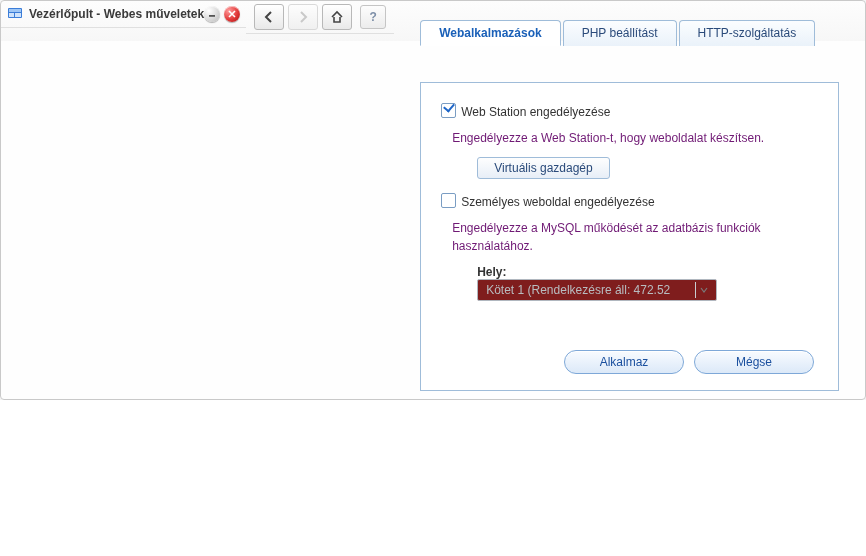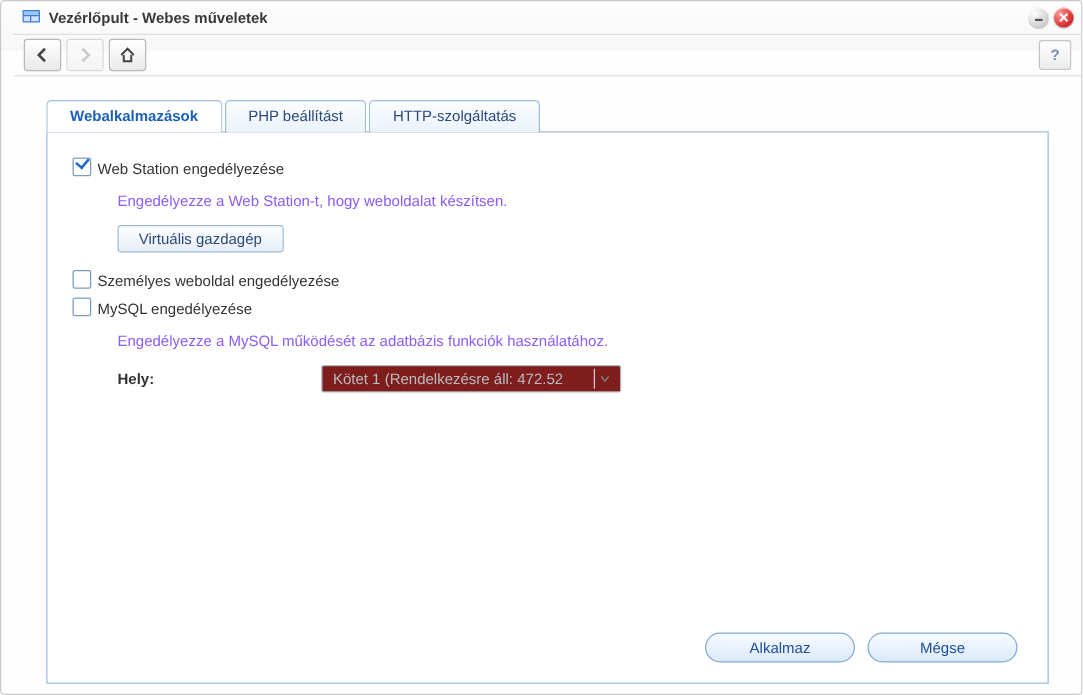--- a/index.html
+++ b/index.html
@@ -5,29 +5,28 @@
   html, body {
     margin: 0;
     padding: 0;
     font-family: Arial, Helvetica, sans-serif;
     font-size: 12px;
     color: #333;
     background: #fff;
   }
   .window {
     width: 866px;
-    height: 556px;
+    height: 400px;
     box-sizing: border-box;
     border: 1px solid #c9c9c9;
     border-radius: 4px;
     background: linear-gradient(#fdfdfd, #f7f7f7 40px, #fefefe 40px);
     display: flex;
-    flex-direction: column;
+    flex-direction: row;
     box-shadow: 0 0 4px rgba(0,0,0,0.15);
-    padding-left: 10px;
   }
 
   
   .titlebar {
     height: 26px;
     display: flex;
     align-items: center;
     padding: 0 6px;
     border-bottom: 1px solid #e0e0e0;
   }
@@ -94,20 +93,21 @@
     justify-content: center;
     cursor: pointer;
   }
 
   
   .content {
     flex: 1;
     padding: 18px 26px 8px 26px;
     display: flex;
     flex-direction: column;
+    gap: 37px;
   }
 
   
   .tabstrip {
     display: flex;
     position: relative;
     z-index: 2;
   }
   .tab {
     padding: 5px 18px;
@@ -145,21 +145,21 @@
   .chk.checked::after {
     content:"";
     position:absolute;
     left:2px; top:-1px;
     width:8px; height:5px;
     border-left:2px solid #1e66c8;
     border-bottom:2px solid #1e66c8;
     transform: rotate(-50deg);
   }
   .lbl { color:#333; }
-  .desc { margin: 4px 0 10px 36px; color:#8b5cf6; line-height:1.5; }
+  .desc { margin: 4px 0 10px 11px; color:#701a75; line-height:1.5; }
   .subrow { margin: 0 0 14px 36px; }
 
   .btn {
     display:inline-block;
     padding: 3px 16px;
     border: 1px solid #9fbcd9;
     border-radius: 3px;
     background: linear-gradient(#fefefe, #e7eef7);
     color: #2a4a7a;
     cursor: pointer;
@@ -291,26 +291,20 @@
         </span>
       </div>
 
       <div class="row">
         <div class="chk-col">
           <span class="chk"></span>
         </div>
         <span class="lbl">Személyes weboldal engedélyezése</span>
       </div>
 
-      <div class="row">
-        <div class="chk-col">
-          <span class="chk"></span>
-        </div>
-        <span class="lbl">MySQL engedélyezése</span>
-      </div>
       <div class="desc">Engedélyezze a MySQL működését az adatbázis funkciók használatához.</div>
       <div class="subrow">
         <span class="field-label">Hely:</span>
         <span class="combo disabled">
           <span class="combo-text">Kötet 1 (Rendelkezésre áll: 472.52</span>
           <span class="combo-arrow">
             <svg width="8" height="8" viewBox="0 0 8 8">
                 <path d="M1 2 L4 6 L7 2" stroke="#7a7a7a" stroke-width="1.2" fill="none"></path>
               </svg>
           </span>

